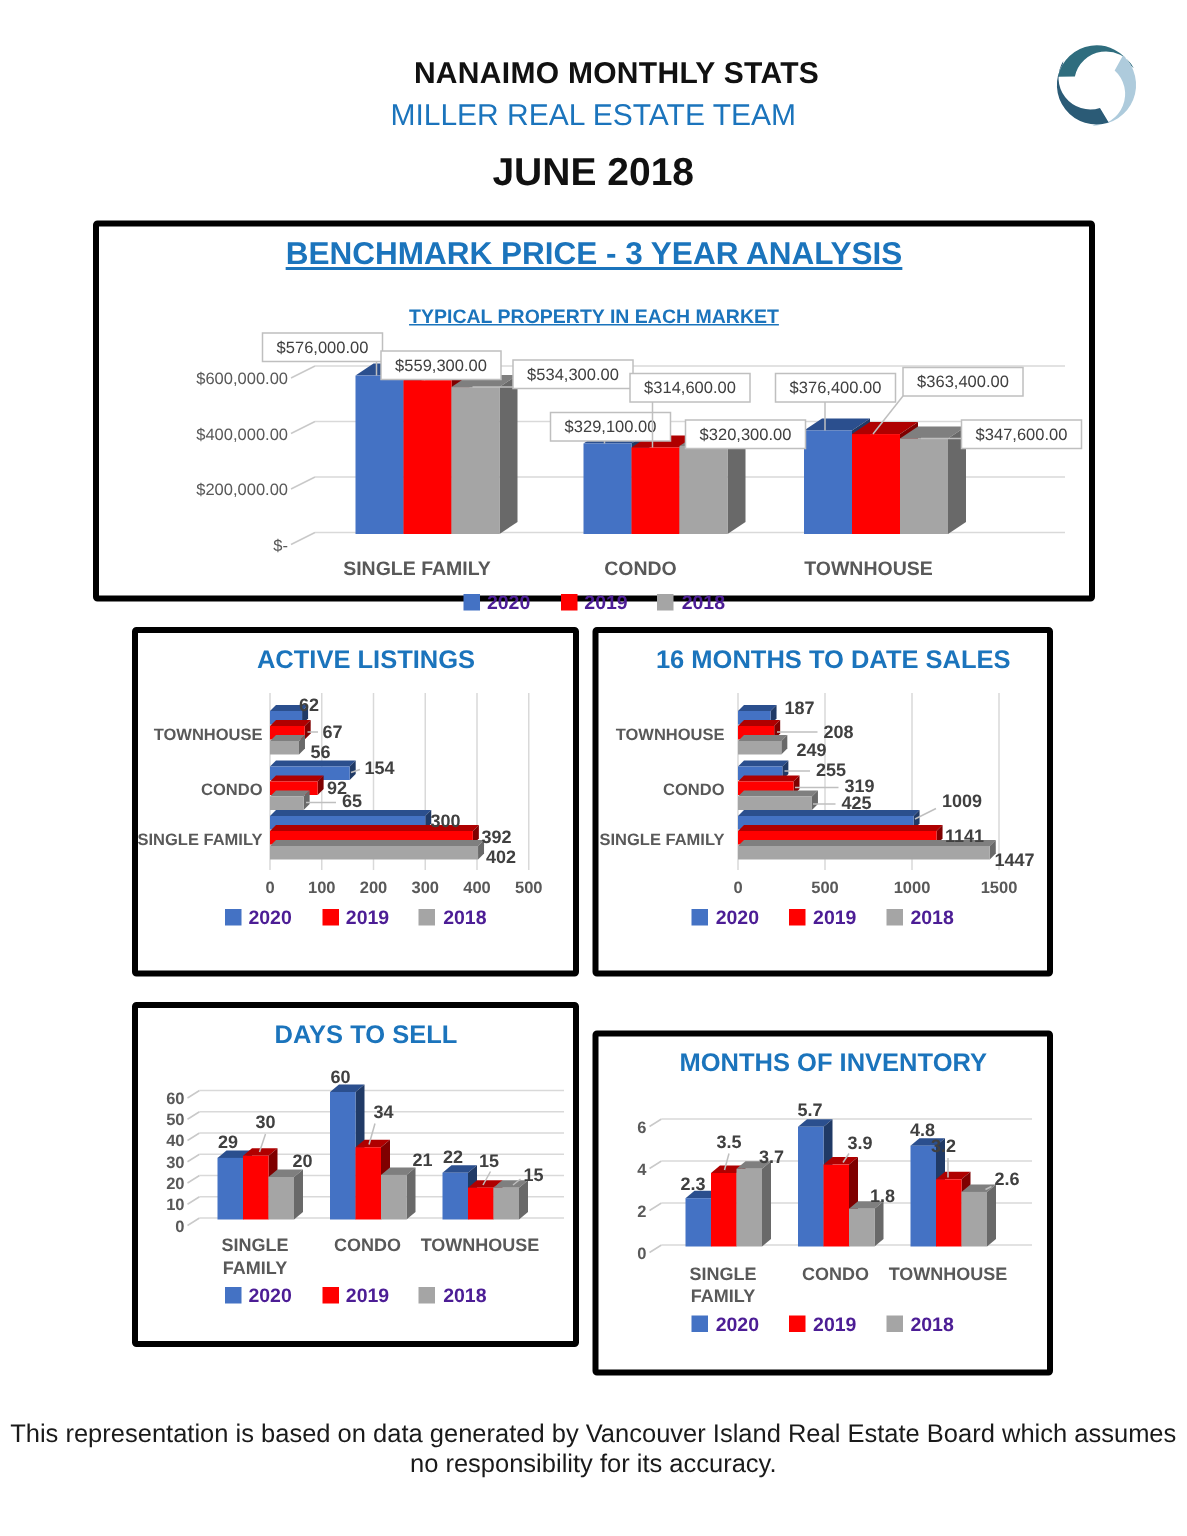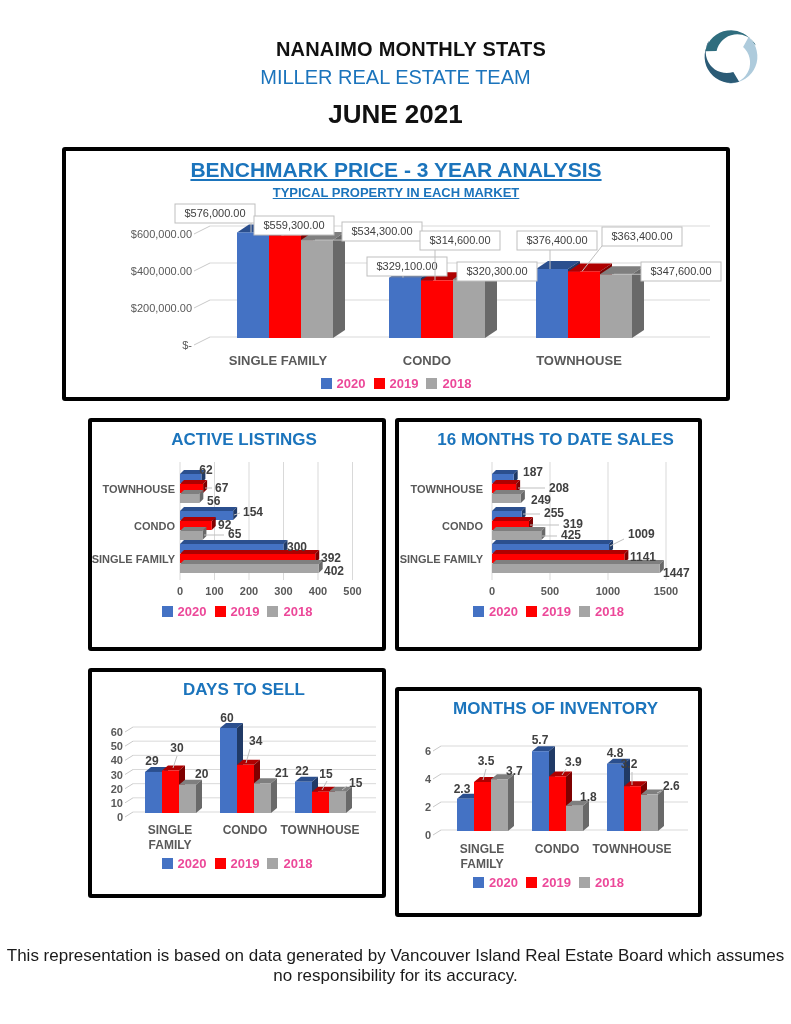--- a/index.html
+++ b/index.html
@@ -11,43 +11,43 @@
   .hdr-line3{font-size:26px;font-weight:bold;color:#111111;margin-top:10px;}
   .logo{position:absolute;left:683px;top:10px;width:96px;height:88px;}
   .box{position:absolute;border:4px solid #000000;border-radius:3px;background:#ffffff;box-sizing:border-box;}
   .box-benchmark{left:62px;top:147px;width:668px;height:254px;}
   .box-al{left:88px;top:418px;width:298px;height:233px;}
   .box-12m{left:395px;top:418px;width:307px;height:233px;}
   .box-dts{left:88px;top:668px;width:298px;height:230px;}
   .box-moi{left:395px;top:687px;width:307px;height:230px;}
   .bm-title{font-size:21px;font-weight:bold;text-align:center;margin-top:7px;
             text-decoration:underline;}
-  .bm-sub{font-size:13px;font-weight:bold;text-align:center;margin-top:3px;
+  .bm-sub{font-size:13px;font-weight:bold;text-align:center;margin-top:21px;
           text-decoration:underline;}
   .sm-title{font-size:17px;font-weight:bold;text-align:center;margin-top:8px;padding-left:14px;}
   svg{display:block;overflow:visible;}
   svg text{font-family:"Liberation Sans", sans-serif;}
   .plot-bm{margin:2px auto 0 auto;}
   .plot-sm{margin:4px auto 0 auto;}
-  .legend{display:flex;justify-content:center;align-items:center;gap:8px;
-          margin-top:2px;font-size:13px;font-weight:bold;color:#ec4899;}
+  .legend{display:flex;justify-content:center;align-items:center;gap:20px;
+          margin-top:2px;font-size:13px;font-weight:bold;color:#4c1d95;}
   .leg-item{display:flex;align-items:center;gap:5px;}
   .sq{display:inline-block;width:11px;height:11px;}
   .footer{position:absolute;left:0;top:946px;width:791px;text-align:center;
           font-size:17px;color:#1a1a1a;}
 </style>
 </head>
 <body>
 
 <div class="page">
 
   <div class="hdr">
     <div class="hdr-line1">NANAIMO MONTHLY STATS</div>
     <div class="hdr-line2 blue-t" style="color: rgb(27, 116, 188);">MILLER REAL ESTATE TEAM</div>
-    <div class="hdr-line3">JUNE 2021</div>
+    <div class="hdr-line3">JUNE 2018</div>
   </div>
 
   <div class="logo">
     <svg id="logo-svg" width="96" height="88" viewBox="-50 -50 100 100">
       <g transform="translate(0,3) rotate(-8)">
         <path transform="rotate(-60)" d="M-5.2,-29.5 A30,30 0 0 1 23,19.3 L22.4,21.4 A24,24 0 0 0 -0.2,-17.6 Z" fill="#2F6D7E"></path>
         <path transform="rotate(60)" d="M-5.2,-29.5 A30,30 0 0 1 23,19.3 L22.4,21.4 A24,24 0 0 0 -0.2,-17.6 Z" fill="#AECBDC"></path>
         <path transform="rotate(180)" d="M-5.2,-29.5 A30,30 0 0 1 23,19.3 L22.4,21.4 A24,24 0 0 0 -0.2,-17.6 Z" fill="#2B5B76"></path>
       </g>
     </svg>

